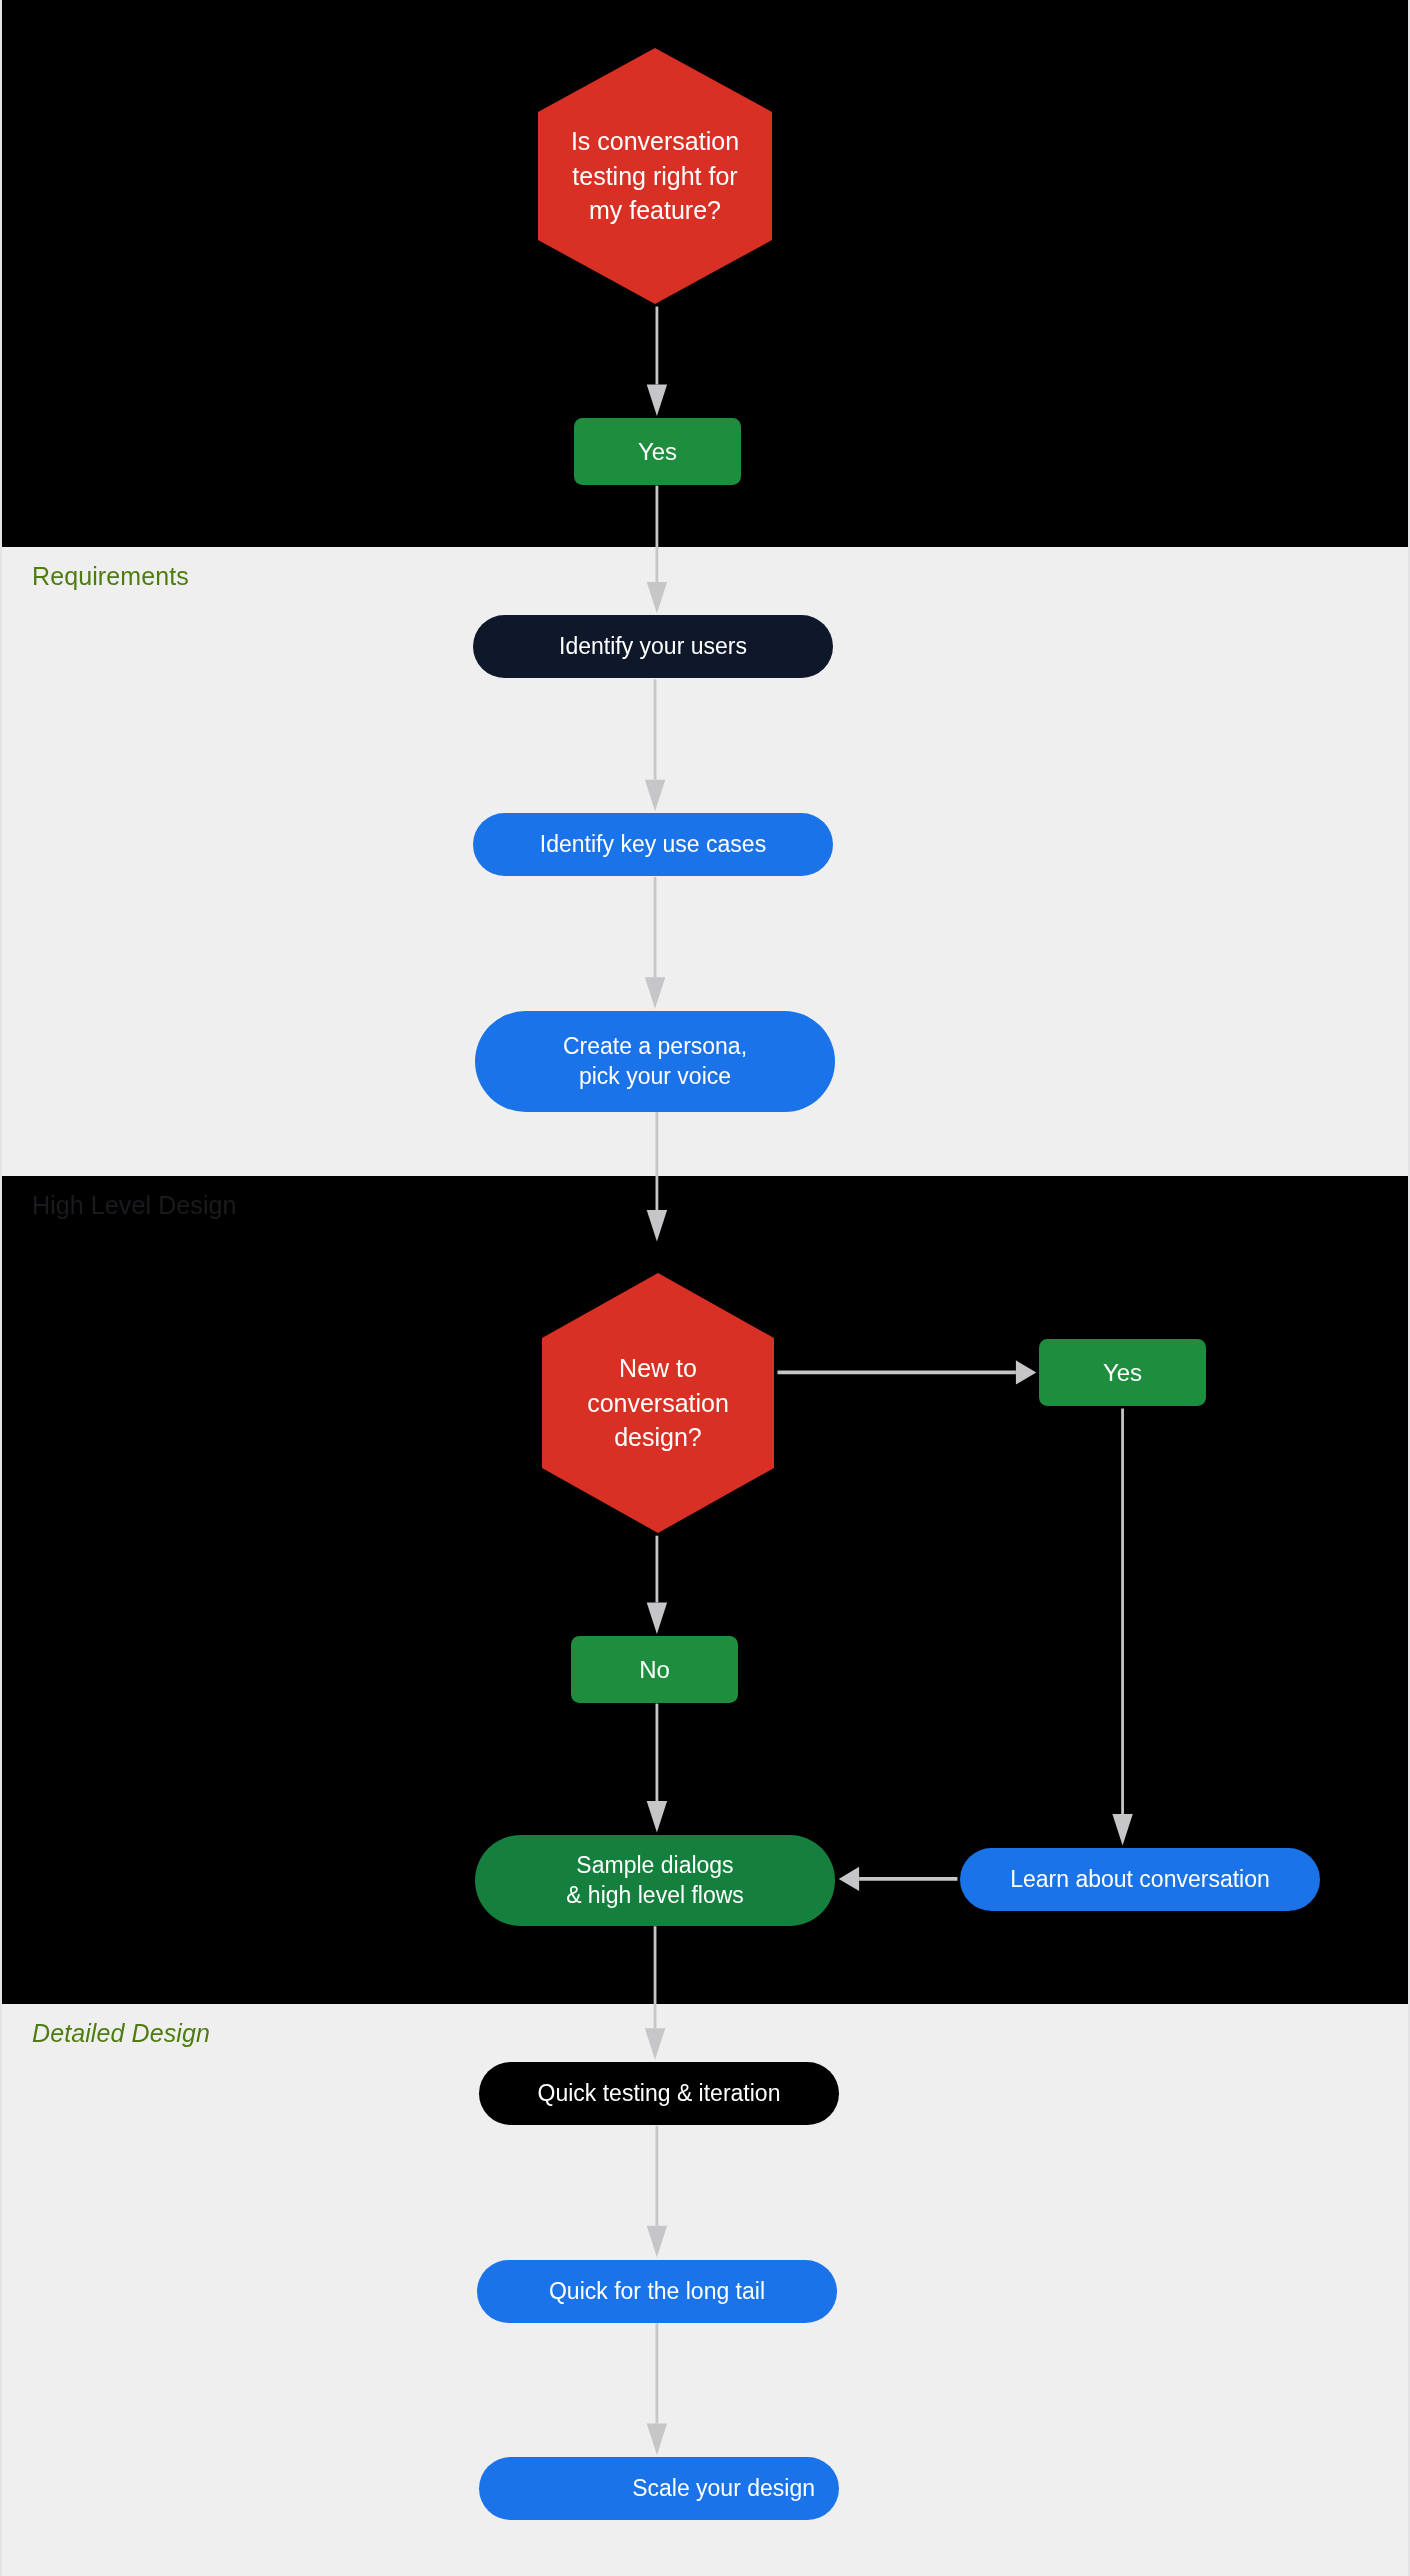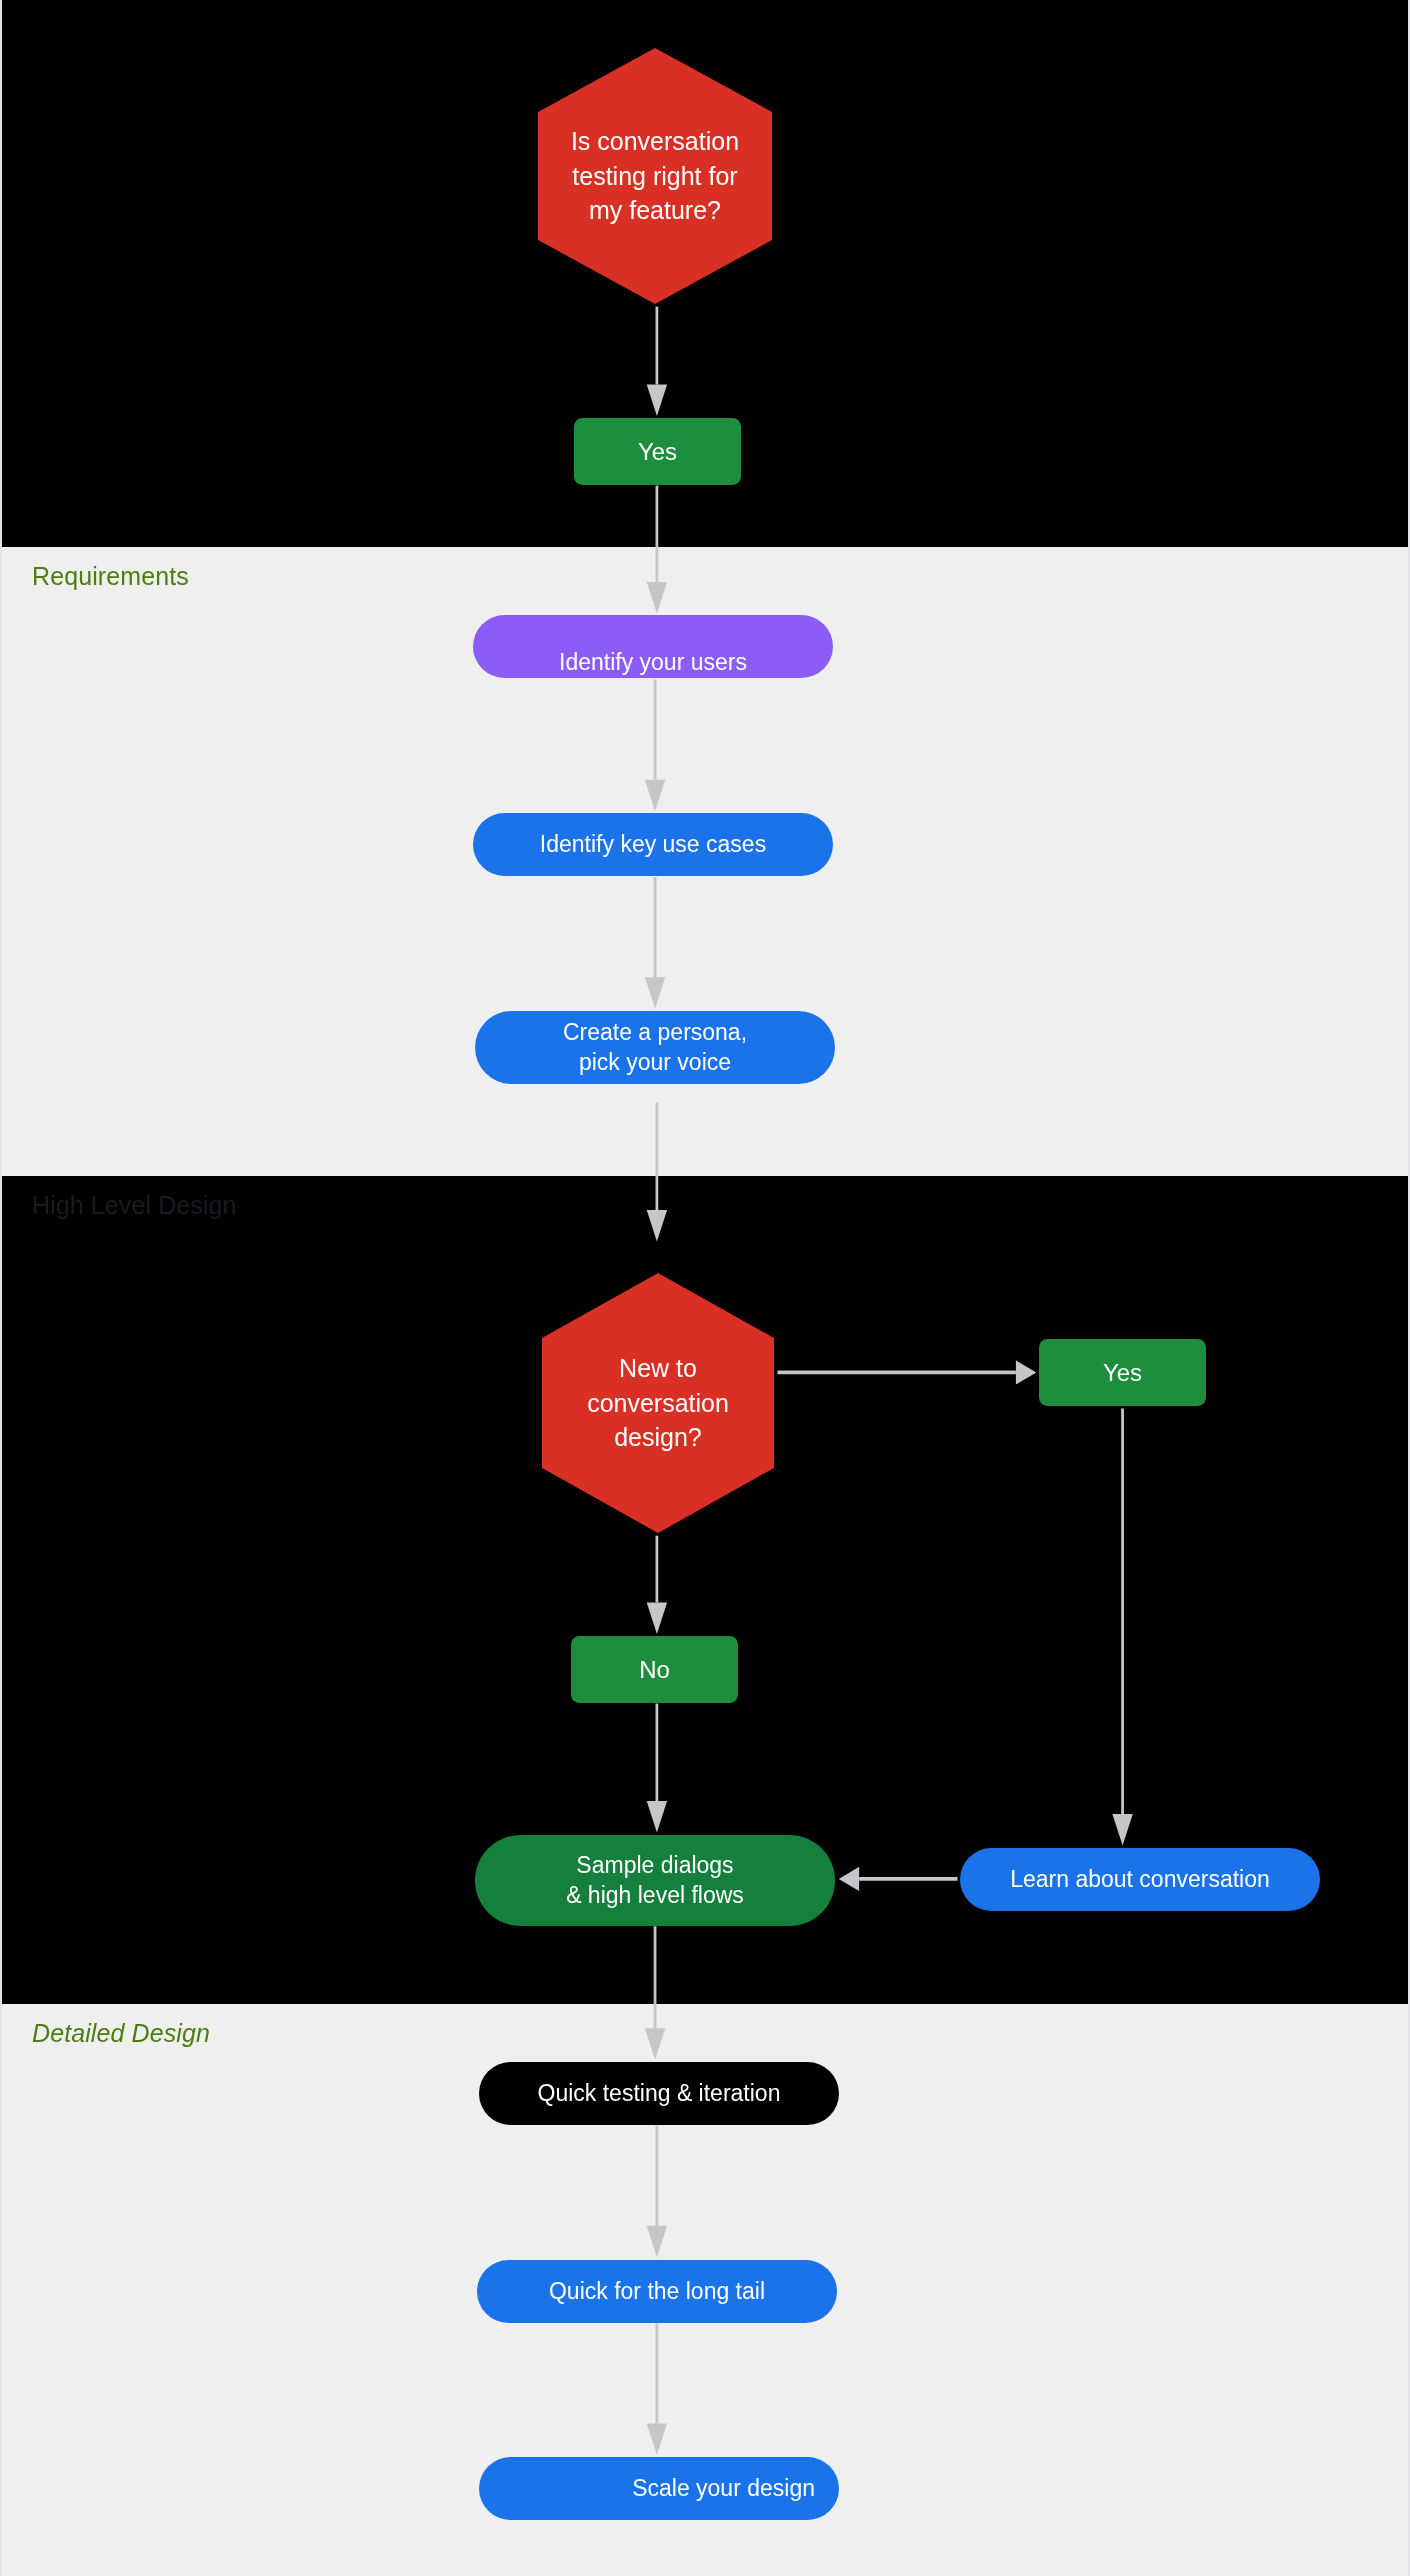--- a/index.html
+++ b/index.html
@@ -143,27 +143,27 @@
       </g>
     </svg>
   <div id="nodes">
       <div class="node hex" style="left: 536px; top: 48px; width: 234px; height: 256px;">
         <div class="hexshape" style="background: rgb(217, 48, 37);"></div>
         <div class="hextext"><span>Is conversation</span><br><span>testing right for</span><br><span>my feature?</span></div>
       </div>
       <div class="node rect" style="left: 572px; top: 418px; width: 167px; height: 67px; background: rgb(30, 142, 62);">
         <div><span>Yes</span></div>
       </div>
-      <div class="node pill" style="left: 471px; top: 615px; width: 360px; height: 63px; background: #8b5cf6; align-items: flex-end;">
+      <div class="node pill" style="left: 471px; top: 615px; width: 360px; height: 63px; background: #0f172a;">
         <div><span>Identify your users</span></div>
       </div>
       <div class="node pill" style="left: 471px; top: 813px; width: 360px; height: 63px; background: rgb(26, 115, 232);">
         <div><span>Identify key use cases</span></div>
       </div>
-      <div class="node pill" style="left: 473px; top: 1011px; width: 360px; height: 73px; background: rgb(26, 115, 232);">
+      <div class="node pill" style="left: 473px; top: 1011px; width: 360px; height: 101px; background: rgb(26, 115, 232);">
         <div><span>Create a persona,</span><br><span>pick your voice</span></div>
       </div>
       <div class="node hex" style="left: 540px; top: 1273px; width: 232px; height: 260px;">
         <div class="hexshape" style="background: rgb(217, 48, 37);"></div>
         <div class="hextext"><span>New to</span><br><span>conversation</span><br><span>design?</span></div>
       </div>
       <div class="node rect" style="left: 1037px; top: 1339px; width: 167px; height: 67px; background: rgb(30, 142, 62);">
         <div><span>Yes</span></div>
       </div>
       <div class="node rect" style="left: 569px; top: 1636px; width: 167px; height: 67px; background: rgb(30, 142, 62);">

